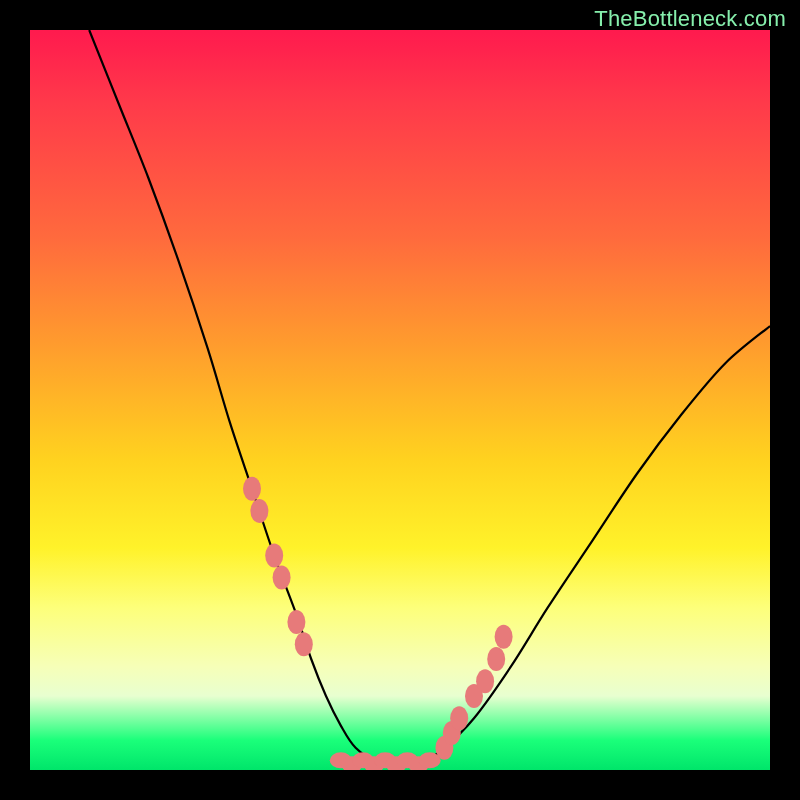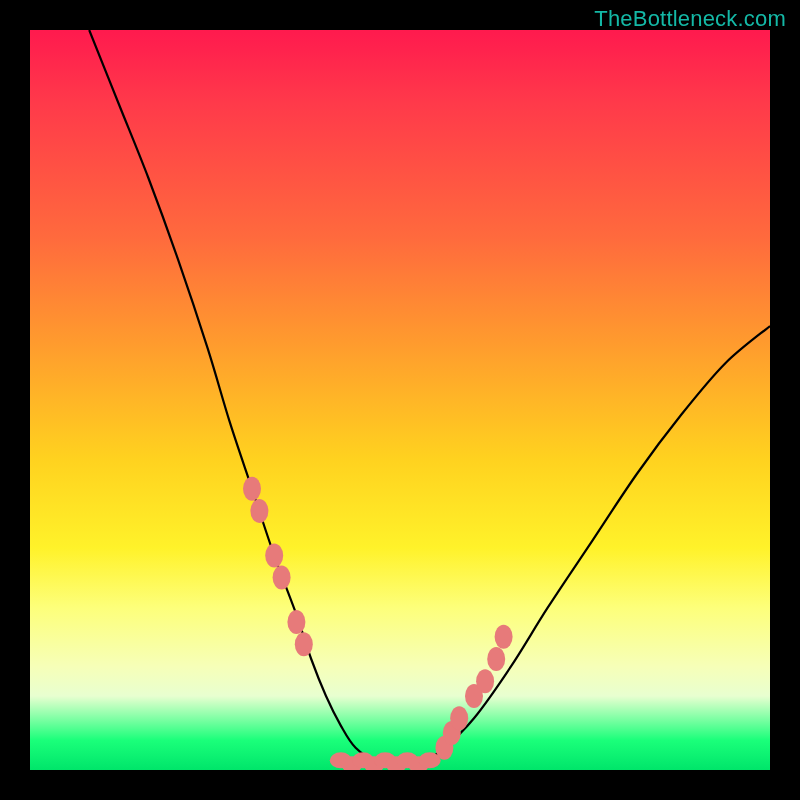--- a/index.html
+++ b/index.html
@@ -38,21 +38,21 @@
       #f6ffb8 86%,
       #e8ffd0 90%,
       #1aff7a 96%,
       #00e56a 100%
     );
   }
   .attribution {
     position: absolute;
     top: 6px;
     right: 14px;
-    color: #14b8a6;
+    color: #86efac;
     font-size: 22px;
     letter-spacing: 0.2px;
     font-weight: 400;
   }
   svg.curve {
     position: absolute;
     left: 0;
     top: 0;
     width: 740px;
     height: 740px;

